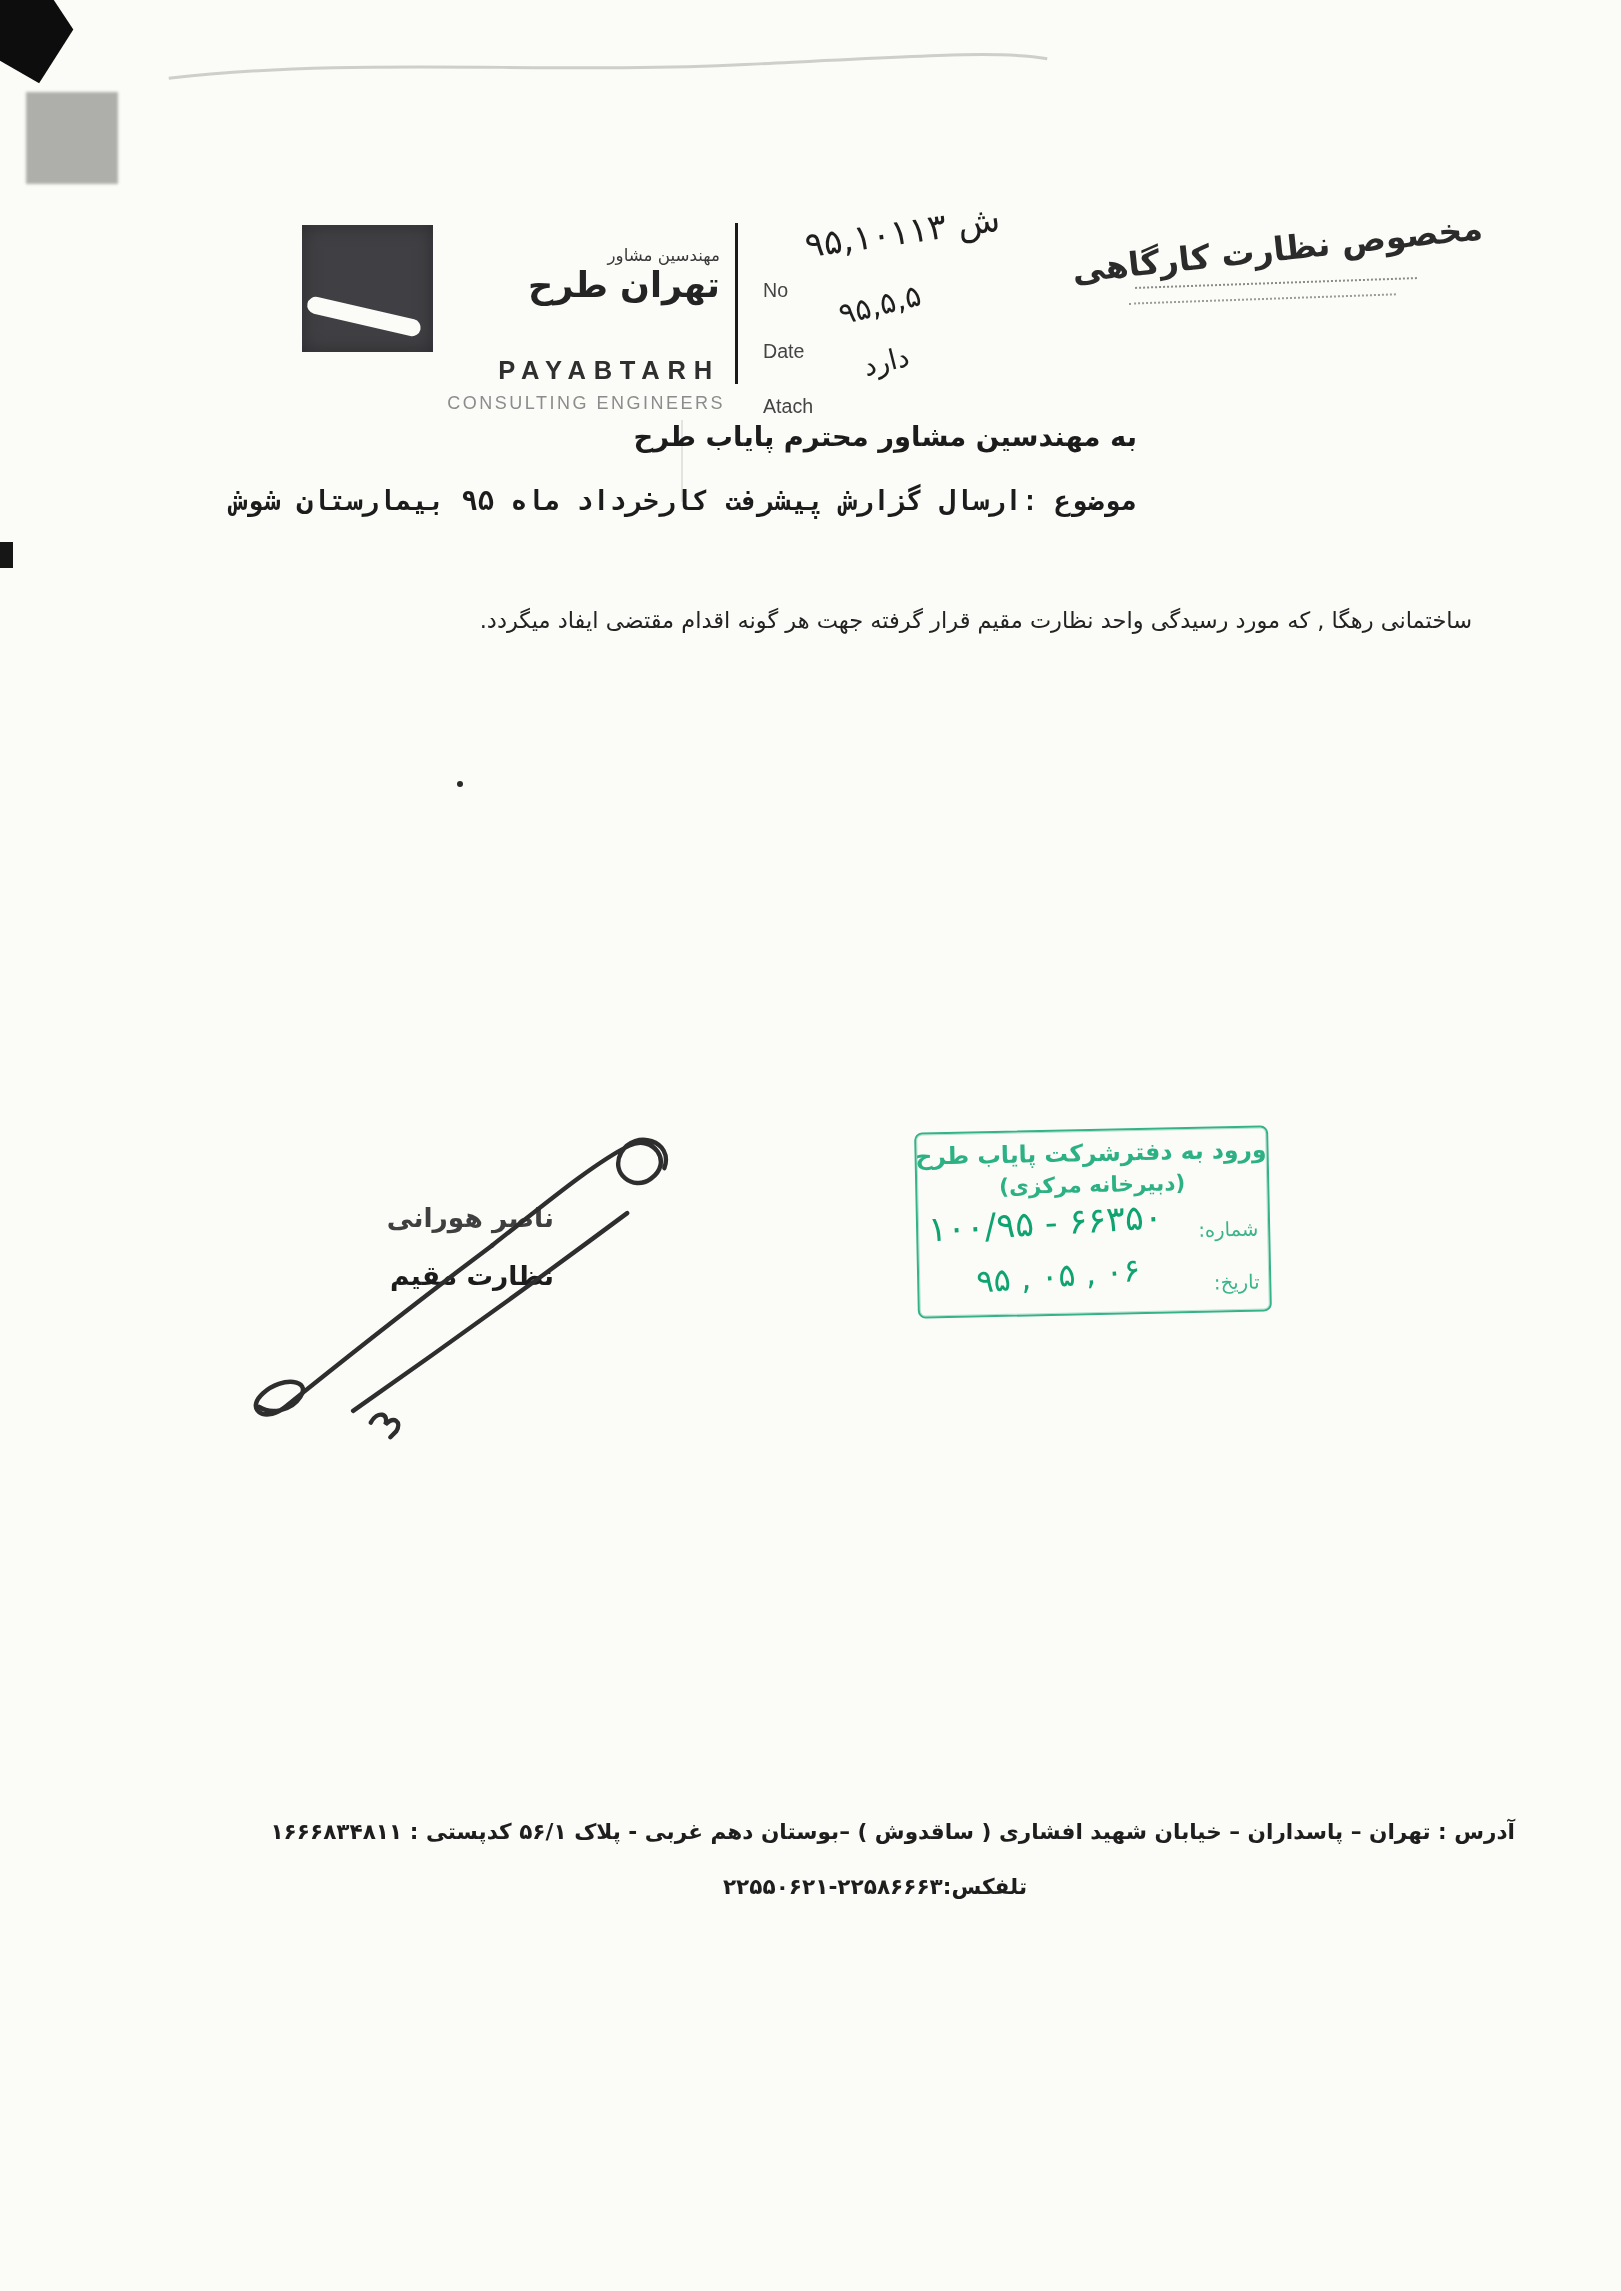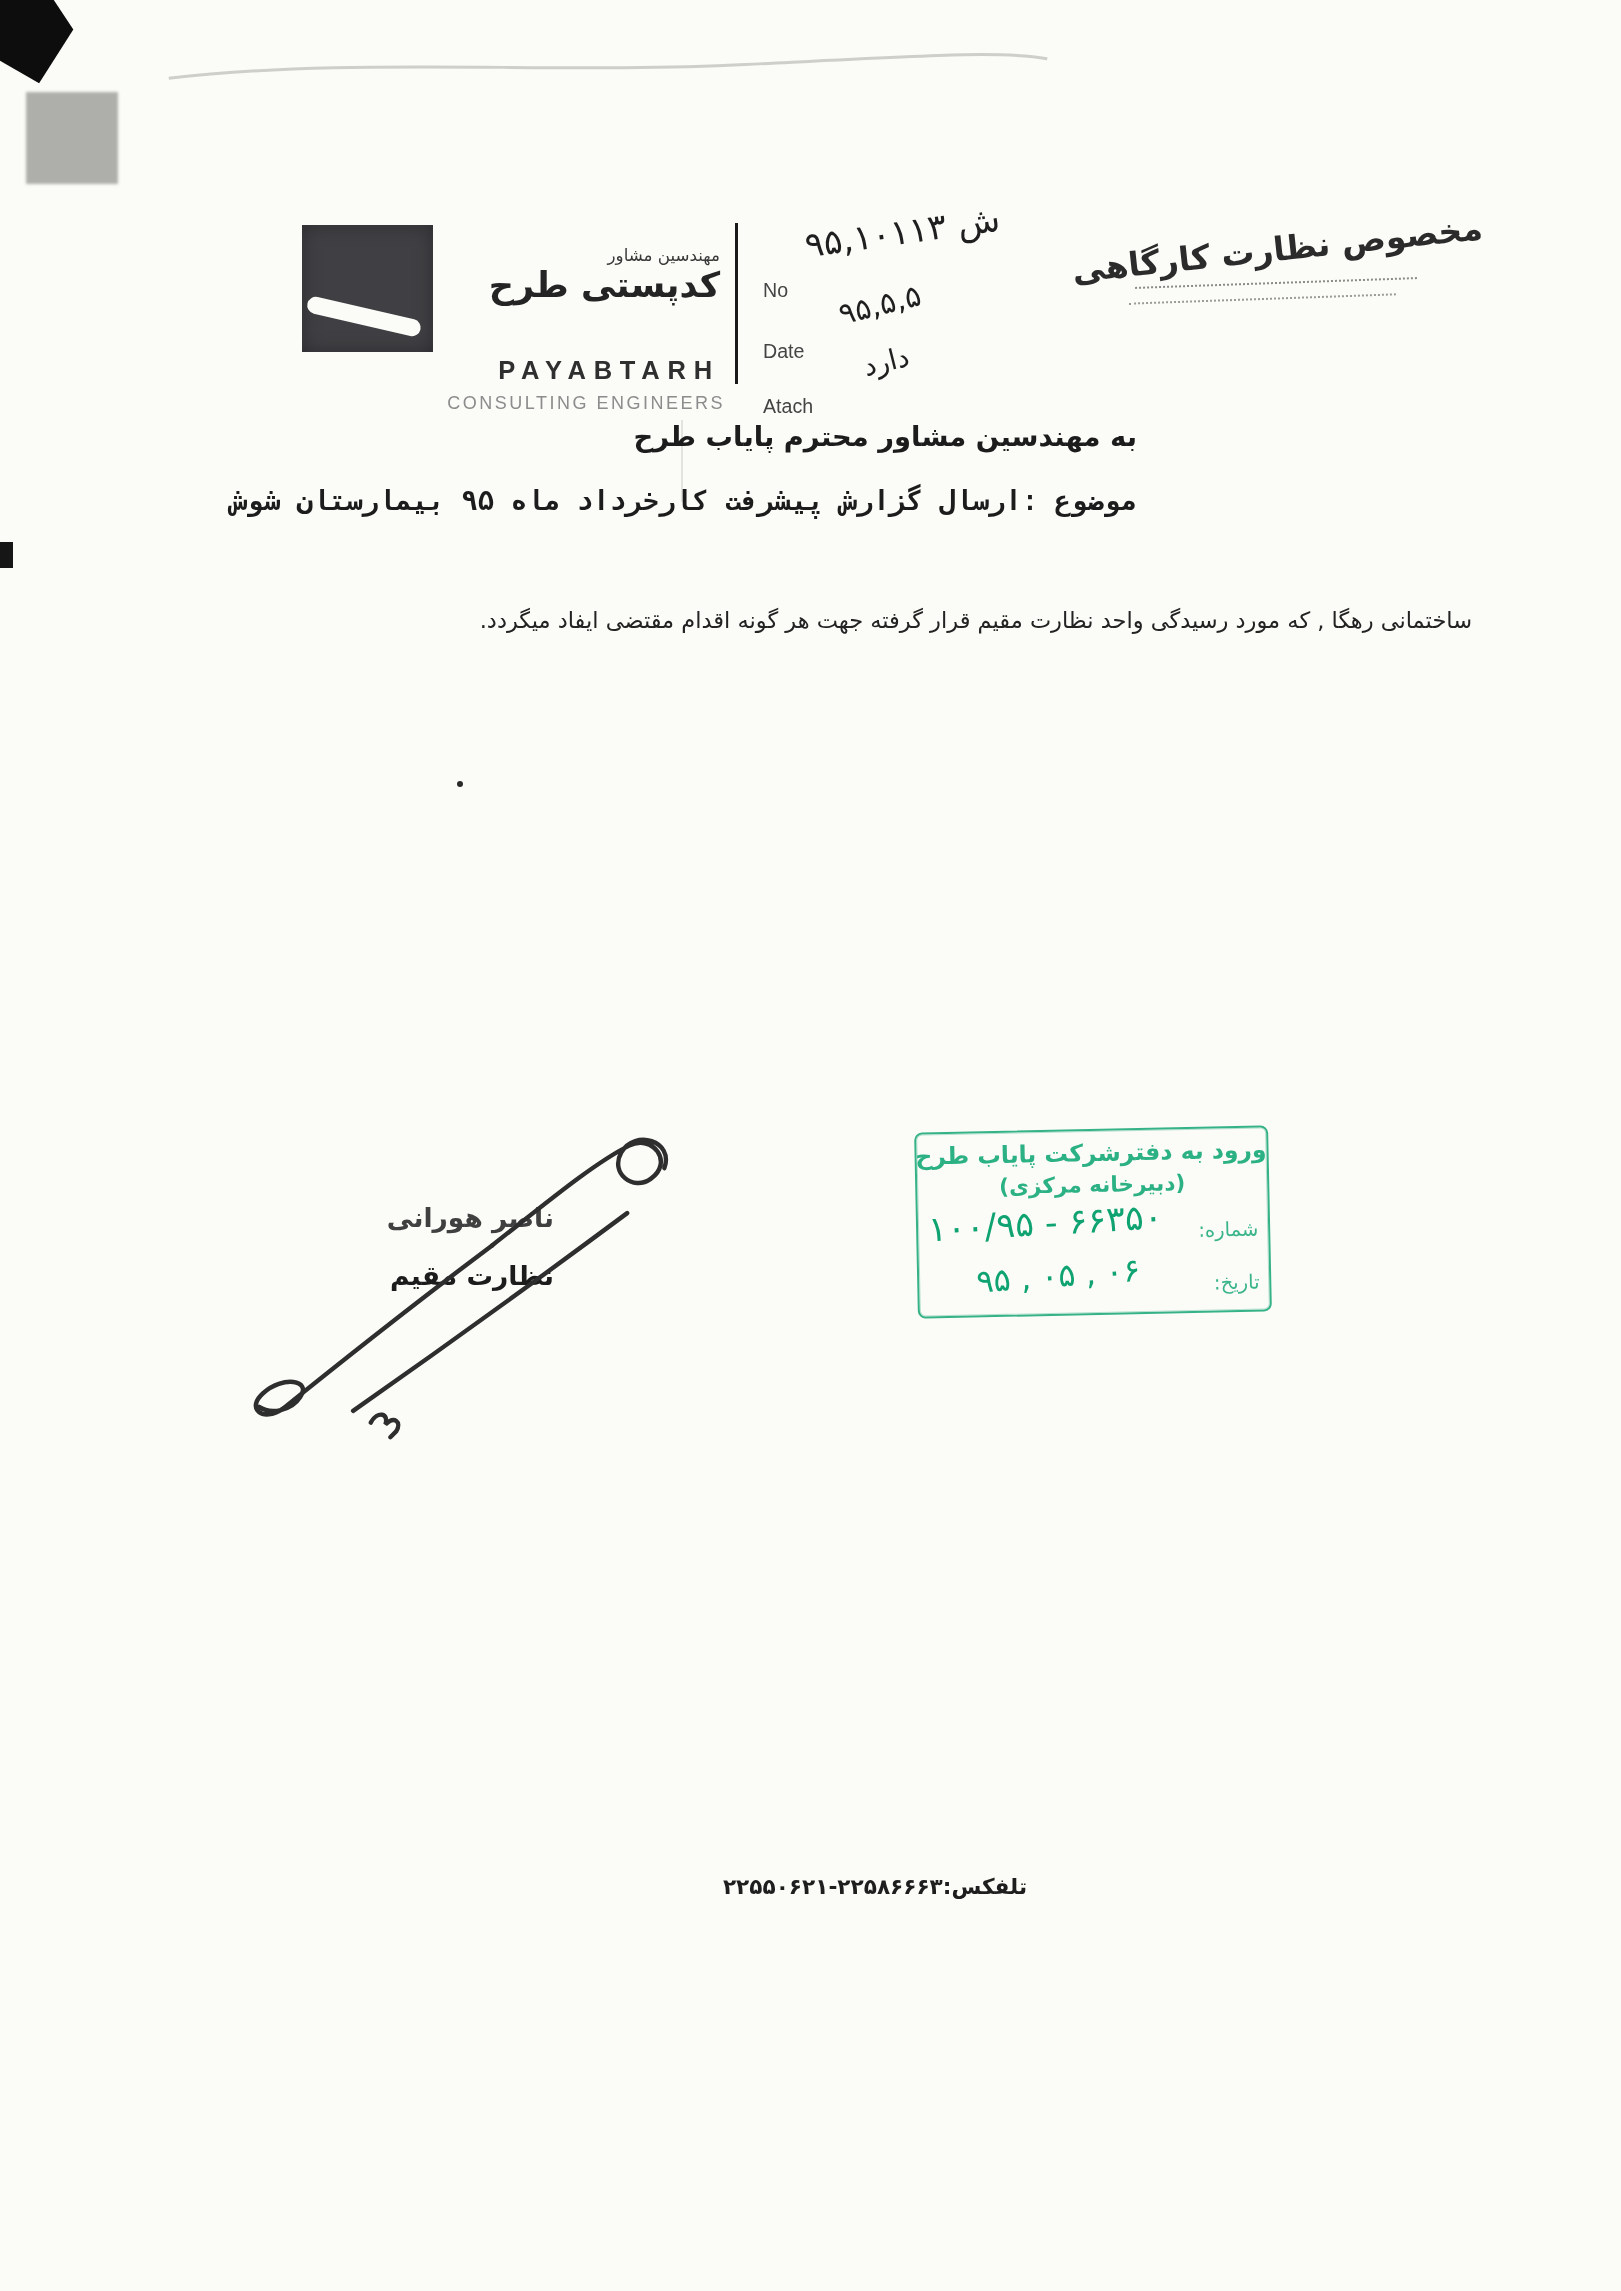--- a/index.html
+++ b/index.html
@@ -76,21 +76,21 @@
   <div class="abs fold-line"></div>
   <div class="abs para-dot"></div>
 
   <div class="abs fa corner-note">مخصوص نظارت کارگاهی</div>
   <div class="abs note-line1"></div>
   <div class="abs note-line2"></div>
 
   <div class="abs logo-square"></div>
   <div class="abs logo-slash"></div>
   <div class="abs fa brand-fa-small">مهندسین مشاور</div>
-  <div class="abs fa brand-fa">کدپستی طرح</div>
+  <div class="abs fa brand-fa">تهران طرح</div>
   <div class="abs en brand-en">PAYABTARH</div>
   <div class="abs en brand-en-sub">CONSULTING ENGINEERS</div>
   <div class="abs lh-vline"></div>
   <div class="abs en lbl lbl-no">No</div>
   <div class="abs en lbl lbl-date">Date</div>
   <div class="abs en lbl lbl-atach">Atach</div>
   <div class="abs hand val-no" dir="ltr">ش ۹۵,۱۰۱۱۳</div>
   <div class="abs hand val-date" dir="ltr">۹۵,۵,۵</div>
   <div class="abs fa hand val-atach">دارد</div>
 
@@ -113,16 +113,17 @@
   <div class="abs fa sig-name">ناصر هورانی</div>
   <div class="abs fa sig-title">نظارت مقیم</div>
   <svg class="abs sig-svg" viewBox="0 0 500 330">
     <path d="M468,42 c10,-28 -30,-40 -44,-16 c-12,21 12,40 30,27 c24,-17 2,-46 -22,-34 c-36,18 -84,58 -140,102"></path>
     <path d="M292,121 C240,160 150,230 78,288"></path>
     <path d="M430,88 C360,140 250,220 150,290" stroke-width="3.5"></path>
     <path d="M78,288 c-20,14 -38,0 -20,-16 c20,-18 50,-14 38,4 c-9,14 -30,18 -42,10"></path>
     <path d="M168,302 c7,-13 19,-9 15,2 c9,-9 17,-3 11,7 l-6,6"></path>
   </svg>
 
+  <div class="abs fa footer-address">آدرس : تهران – پاسداران – خیابان شهید افشاری ( ساقدوش ) –بوستان دهم غربی - پلاک ۵۶/۱ کدپستی : ۱۶۶۶۸۳۴۸۱۱</div>
   <div class="abs fa footer-phone">تلفکس:۲۲۵۸۶۶۶۳-۲۲۵۵۰۶۲۱</div>
 
 </div>
 
 
 </body></html>

